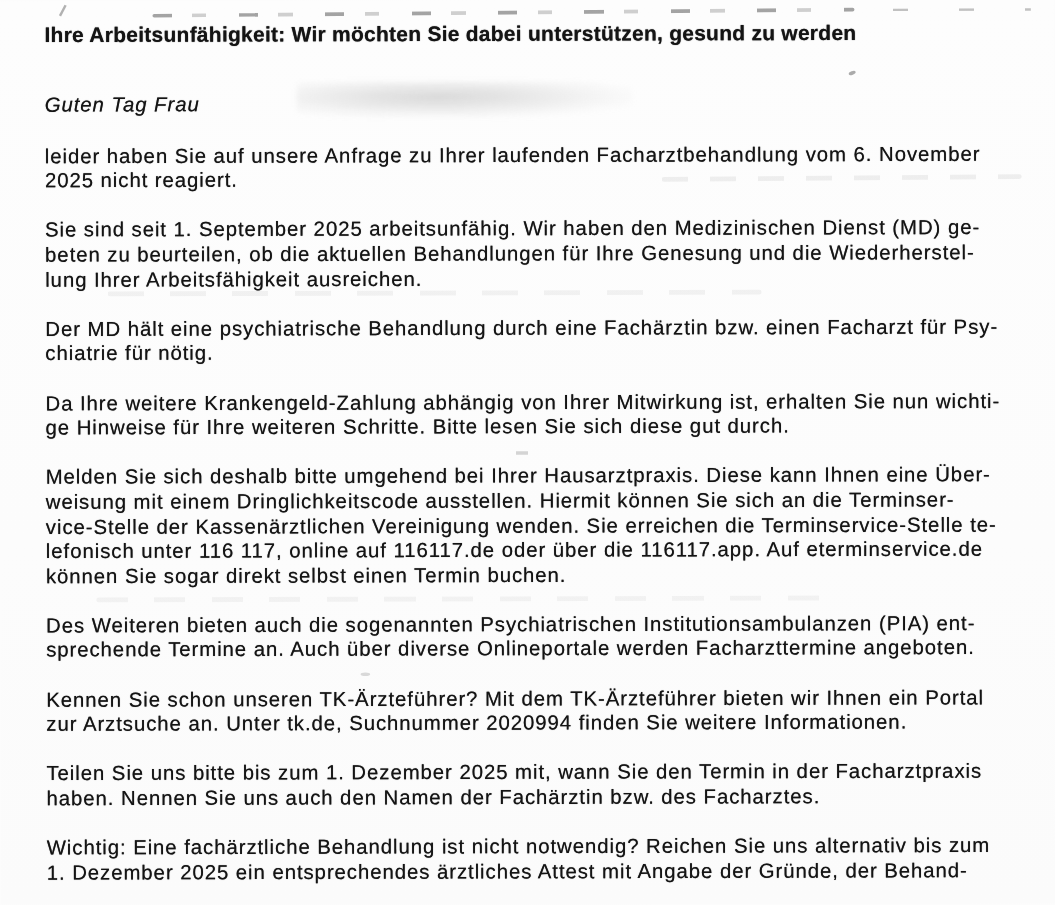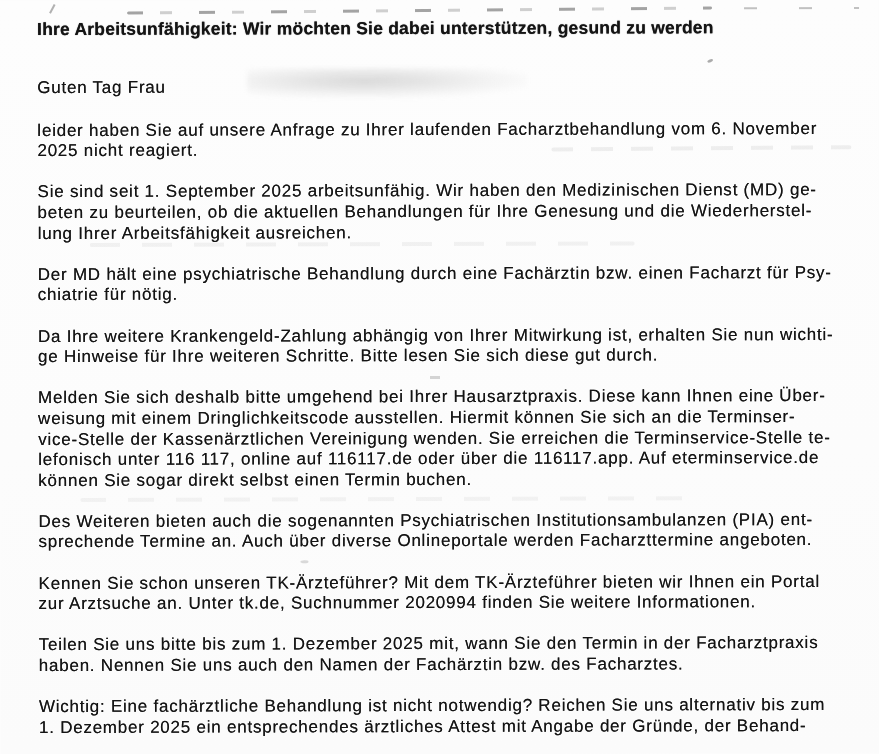--- a/index.html
+++ b/index.html
@@ -27,20 +27,21 @@
     margin-bottom: 37px;
     text-shadow: 0 0 0.8px rgba(0,0,0,0.8);
   }
   .greeting-row { position: relative; margin-bottom: 22px; }
   .greeting {
     display: inline-block;
     font-size: 17px;
     line-height: 20.6px;
     letter-spacing: 0.045em;
     text-shadow: 0 0 0.6px rgba(10,10,10,0.75);
+    font-style: italic;
   }
   .para { margin-bottom: 20.6px; }
   .line {
     font-size: 17px;
     line-height: 20.6px;
     letter-spacing: 0.045em;
     white-space: nowrap;
     text-shadow: 0 0 0.6px rgba(10,10,10,0.75);
   }
   

